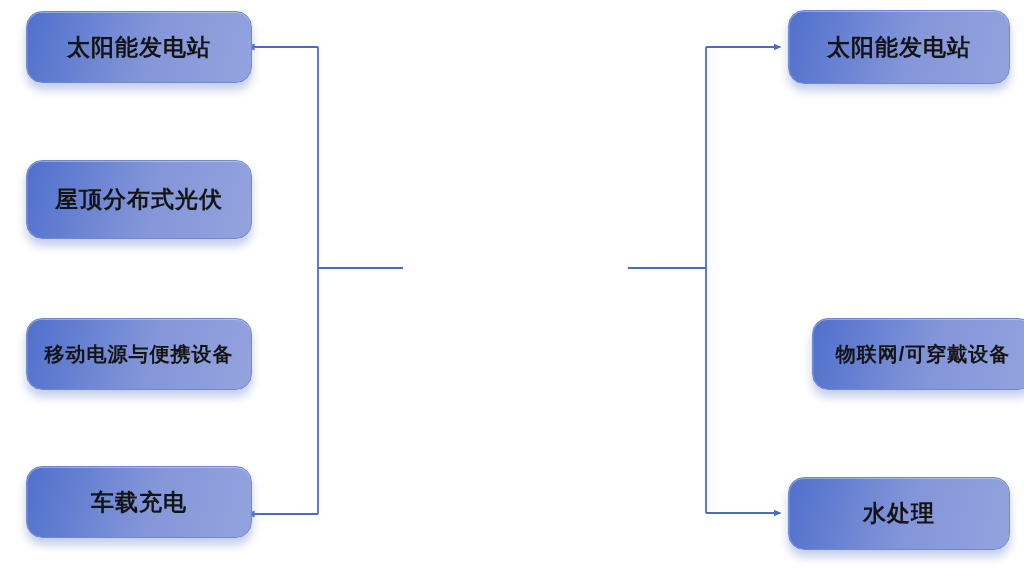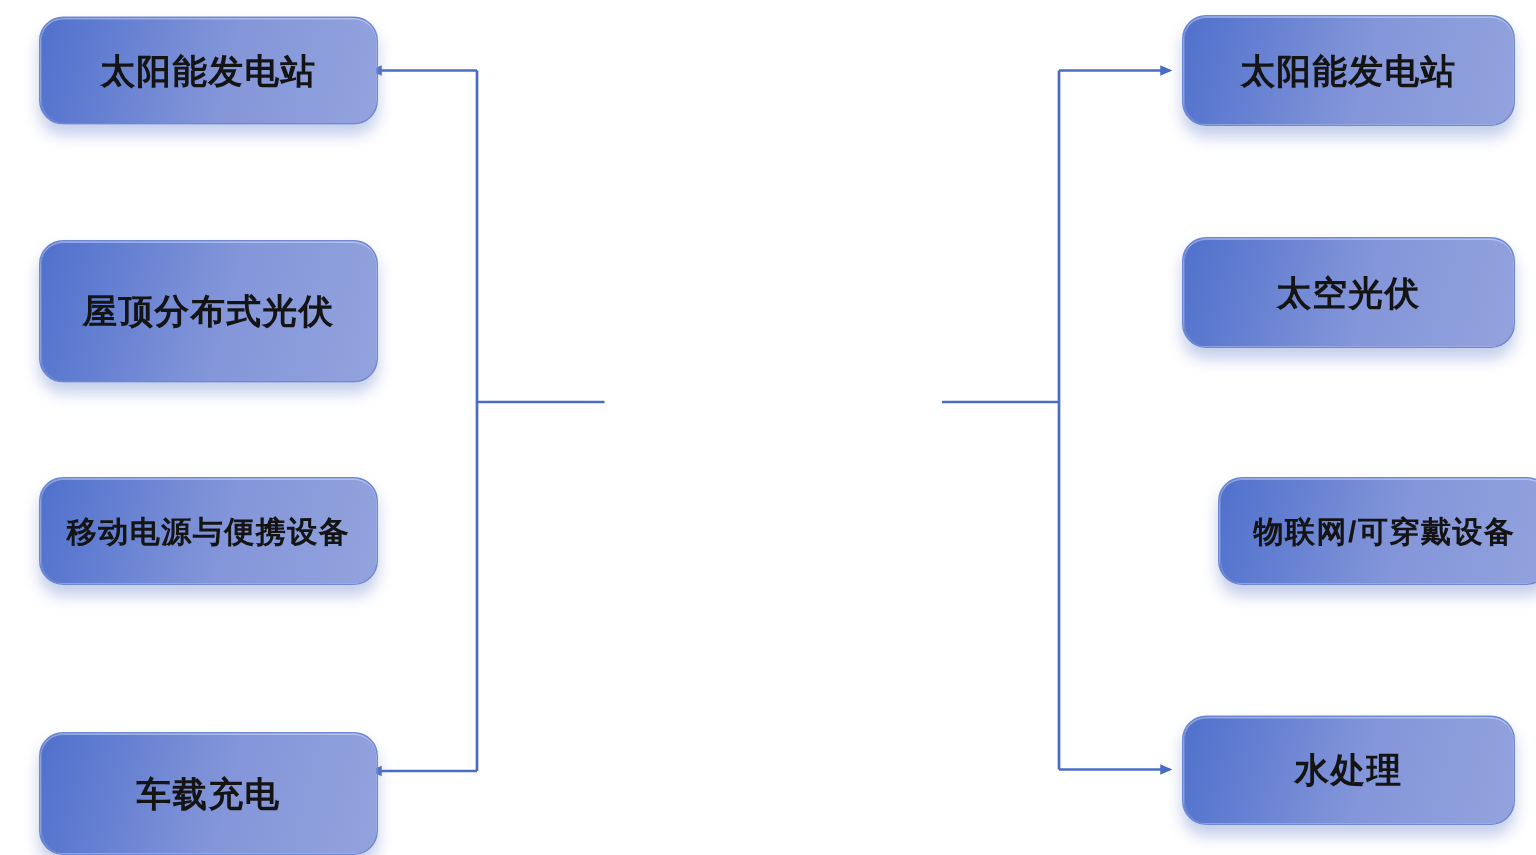--- a/index.html
+++ b/index.html
@@ -88,36 +88,33 @@
 
     <path class="line" d="M628,268 H706"></path>
     <path class="line" d="M706,47 V513"></path>
     <path class="line" d="M706,47 H780" marker-end="url(#arrow)"></path>
     <path class="line" d="M706,513 H780" marker-end="url(#arrow)"></path>
   </svg>
 
   <div class="node node-left fs-big" style="top:11px;height:72px;">
     <span class="label">太阳能发电站</span>
   </div>
-  <div class="node node-left fs-big" style="top:160px;height:95px;">
+  <div class="node node-left fs-big" style="top:160px;height:79px;">
     <span class="label">屋顶分布式光伏</span>
   </div>
   <div class="node node-left fs-small" style="top:318px;height:72px;text-align:center;">
     <span class="label">移动电源与便携设备</span>
   </div>
-  <div class="node node-left fs-big" style="top:488px;height:82px;">
+  <div class="node node-left fs-big" style="top:466px;height:72px;">
     <span class="label">车载充电</span>
   </div>
 
 
   <div class="node node-right fs-big" style="top:10px;height:74px;">
     <span class="label">太阳能发电站</span>
-  </div>
-  <div class="node node-right fs-big" style="top:158px;height:74px;">
-    <span class="label">太空光伏</span>
   </div>
   <div class="node node-right fs-small" style="top:318px;height:72px;margin-left:24px;">
     <span class="label">物联网/可穿戴设备</span>
   </div>
   <div class="node node-right fs-big" style="top:477px;height:73px;text-align:right;">
     <span class="label">水处理</span>
   </div>
 
 </div>
 

